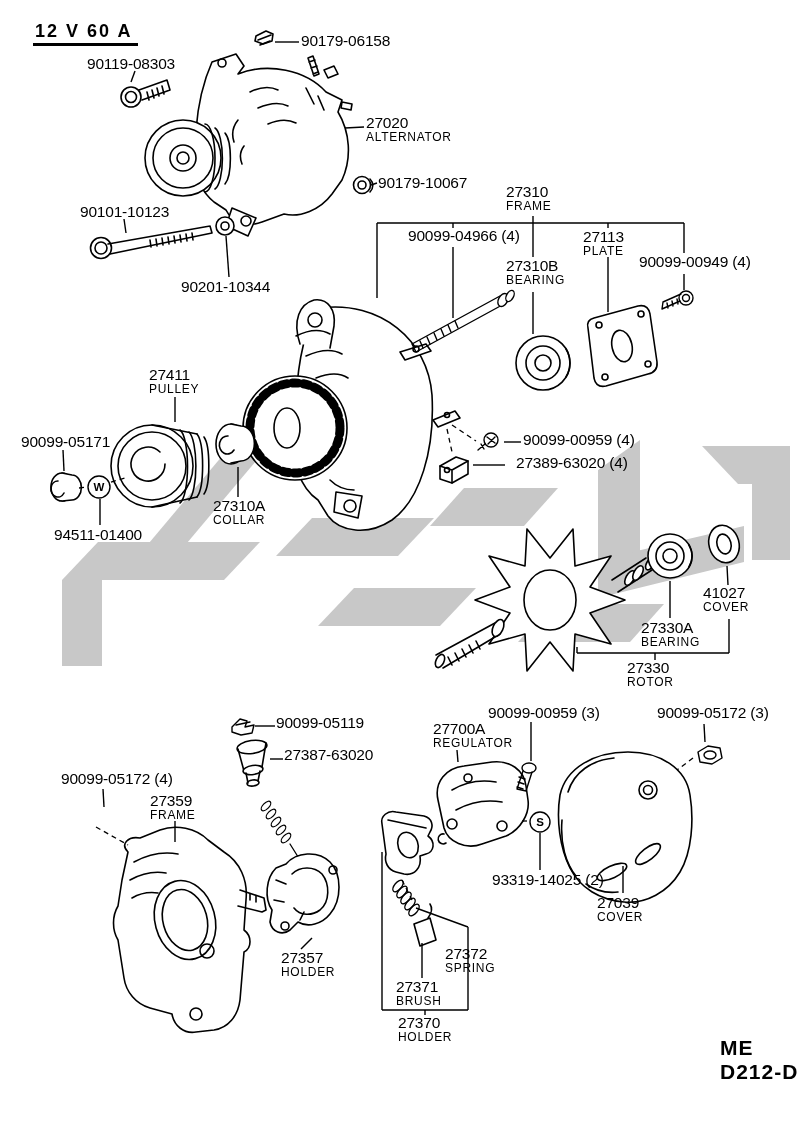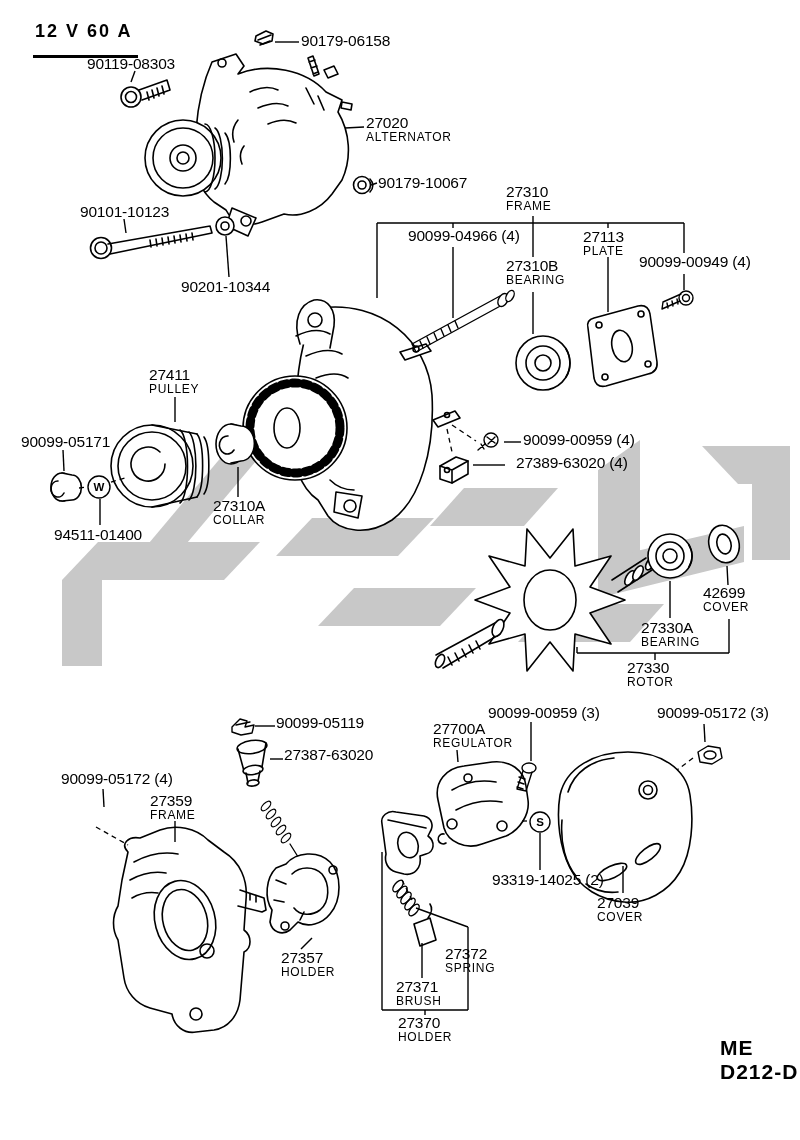--- a/index.html
+++ b/index.html
@@ -3,21 +3,21 @@
 <meta charset="utf-8">
 <style>
   html,body{margin:0;padding:0;background:#fff}
   #page{position:relative;width:800px;height:1140px;background:#fff;overflow:hidden;
         font-family:"Liberation Sans",sans-serif;color:#000}
   #art{position:absolute;left:0;top:0}
   .label{position:absolute;font-weight:normal;line-height:1.04;white-space:nowrap}
   .label .num{display:block;font-size:15.5px;letter-spacing:-0.2px}
   .label .sub{display:block;font-size:12px;letter-spacing:0.7px}
   .title{position:absolute;left:33px;top:21px;font-size:18px;font-weight:bold;
-         letter-spacing:2px;border-bottom:3px solid #000;padding:0 6px 13px 2px}
+         letter-spacing:2px;border-bottom:3px solid #000;padding:0 6px 1px 2px}
   .footer{position:absolute;left:720px;top:1036px;font-size:21px;font-weight:bold;letter-spacing:1px}
   .sym{position:absolute;font-size:11.5px;font-weight:bold;transform:translate(-50%,-54%)}
 </style>
 </head>
 <body>
 
 <div id="page">
 
 <svg id="art" width="800" height="1140" viewBox="0 0 800 1140">
 
@@ -406,21 +406,21 @@
       <span class="num">27310A</span>
       <span class="sub">COLLAR</span>
     </div>
 <div class="label" style="left:523px;top:432px">
       <span class="num">90099-00959 (4)</span>
     </div>
 <div class="label" style="left:516px;top:455px">
       <span class="num">27389-63020 (4)</span>
     </div>
 <div class="label" style="left:703px;top:585px">
-      <span class="num">42699</span>
+      <span class="num">41027</span>
       <span class="sub">COVER</span>
     </div>
 <div class="label" style="left:641px;top:620px">
       <span class="num">27330A</span>
       <span class="sub">BEARING</span>
     </div>
 <div class="label" style="left:627px;top:660px">
       <span class="num">27330</span>
       <span class="sub">ROTOR</span>
     </div>

